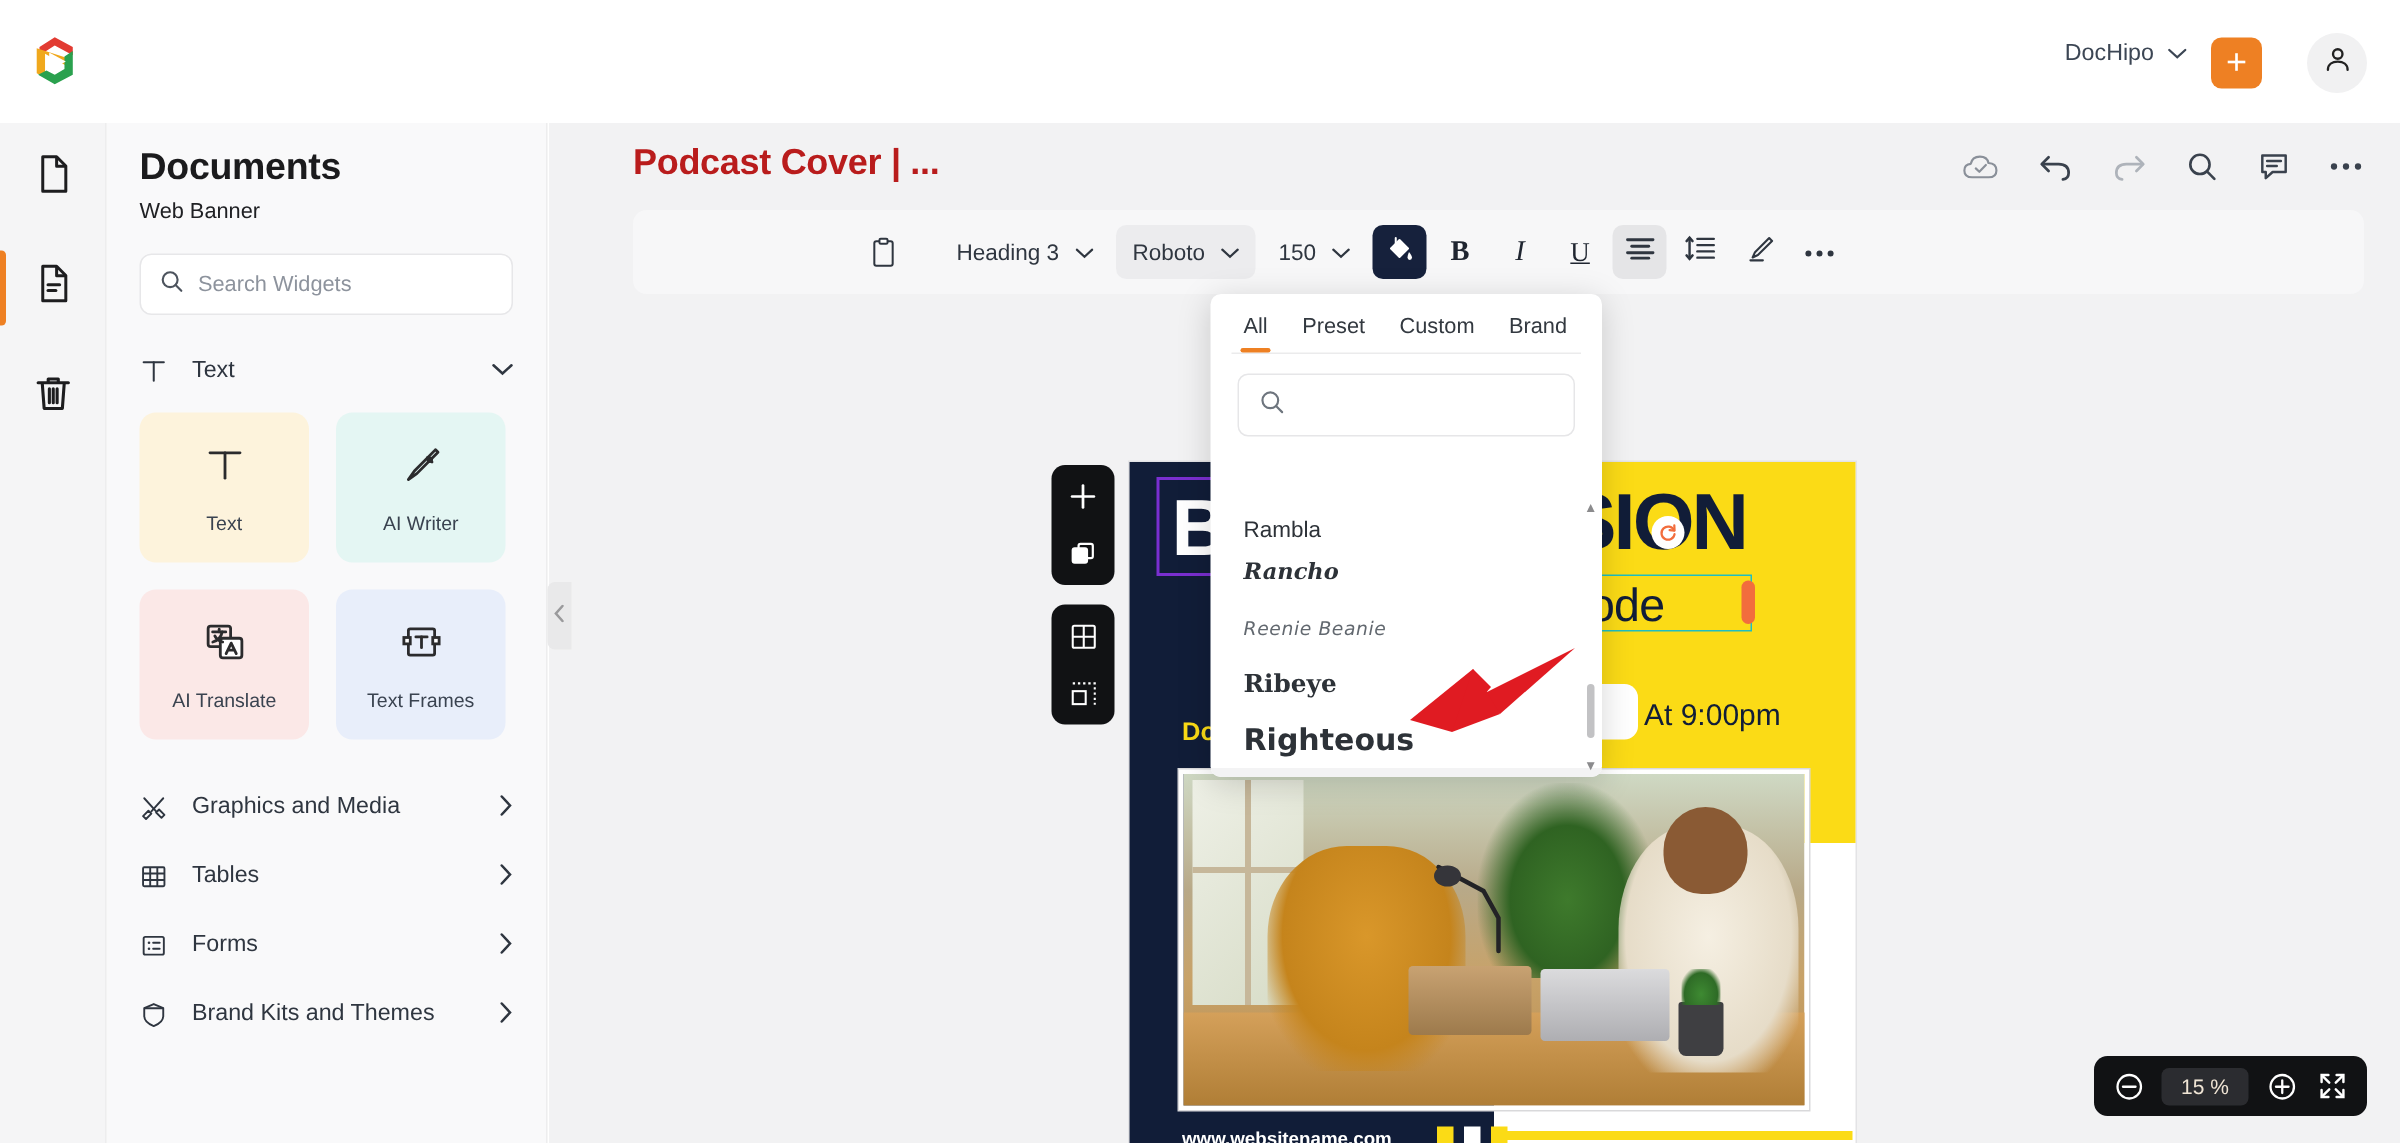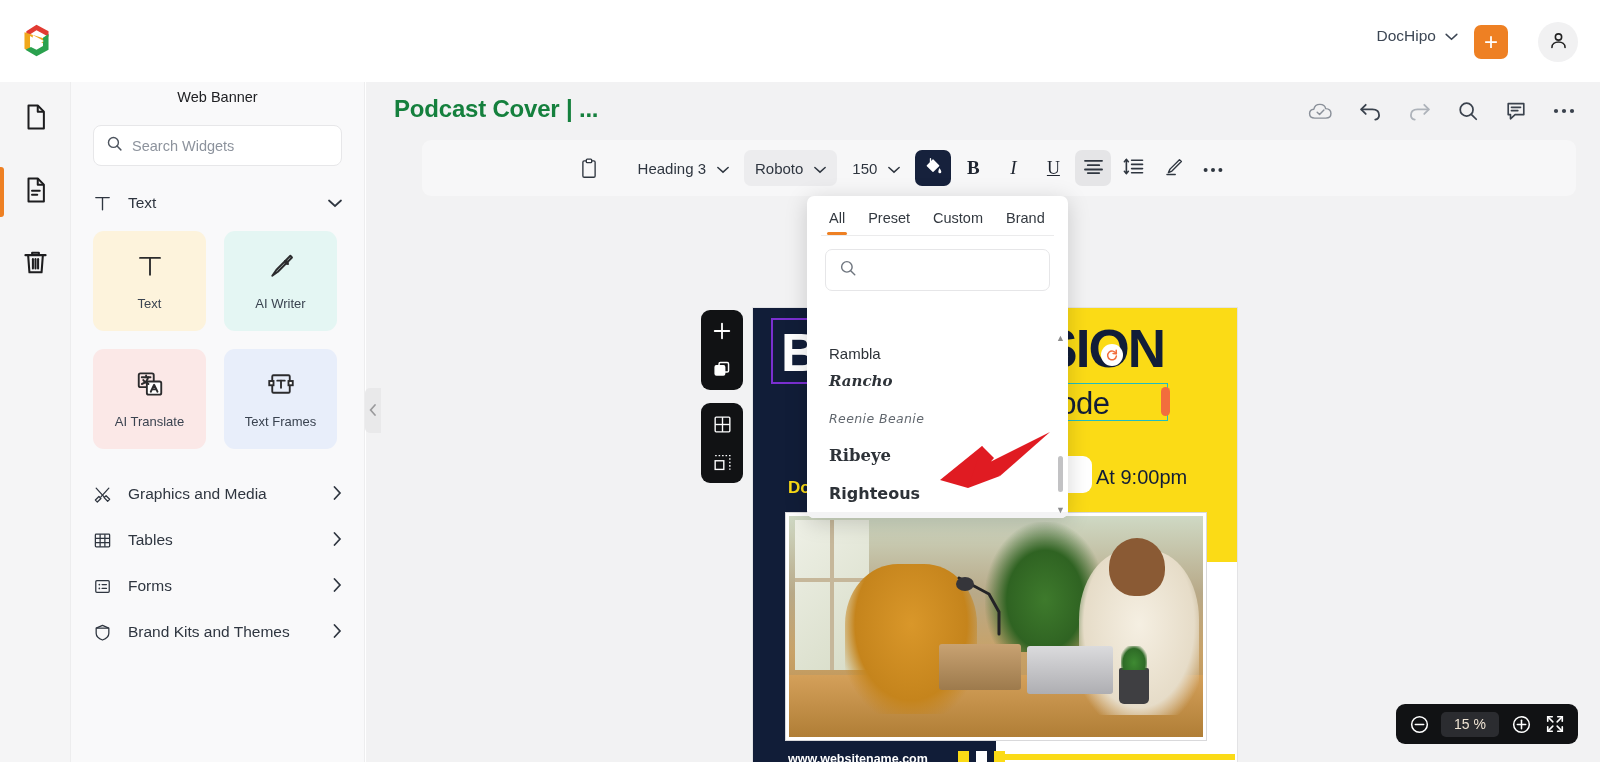--- a/index.html
+++ b/index.html
@@ -65,21 +65,21 @@
     width: 4px; height: 50px; background: #ee8023; border-radius: 0 3px 3px 0;
   }
 
   
   .sidebar {
     position: absolute; left: 71px; top: 82px; width: 294px; height: 680px;
     background: #f9f9fa; border-right: 1px solid #ededee; z-index: 25;
     padding: 0 22px;
   }
   .sb-title { font-size: 25px; font-weight: 700; color: #1b1b1d; margin-top: 15px; letter-spacing: -.2px;}
-  .sb-sub { font-size: 14.5px; color: #202124; margin-top: 7px; font-weight: 400; text-align: center;}
+  .sb-sub { font-size: 14.5px; color: #202124; margin-top: 7px; font-weight: 400;}
   .widget-search {
     margin-top: 20px; height: 41px; background: #fff; border: 1px solid #e7e7e9;
     border-radius: 8px; display: flex; align-items: center; padding: 0 12px; gap: 9px;
   }
   .widget-search input {
     border: none; outline: none; flex: 1; font-size: 14.5px; color: #5c6370;
     font-family: "Liberation Sans", sans-serif; background: transparent;
   }
   .widget-search input::placeholder { color: #8d939d; }
 
@@ -113,22 +113,22 @@
     display: flex; align-items: center; justify-content: center; cursor: pointer;
     color: #9a9a9c; font-size: 11px;
   }
 
   
   .editor {
     position: absolute; left: 366px; top: 82px; right: 0; bottom: 0;
     background: #f2f2f3;
   }
   .doc-title {
-    position: absolute; left: 28px; top: 13px; font-size: 24px;
-    font-weight: 700; color: #15803d; letter-spacing: -.2px;
+    position: absolute; left: 56px; top: 13px; font-size: 24px;
+    font-weight: 700; color: #b91c1c; letter-spacing: -.2px;
   }
   .top-actions {
     position: absolute; right: 25px; top: 18px; display: flex; align-items: center; gap: 26px;
   }
   .ta-btn { cursor: pointer; display: flex; align-items: center; justify-content: center; }
 
   
   .fmt-bar {
     position: absolute; left: 56px; top: 58px; right: 24px; height: 56px;
     background: #f7f7f8; border-radius: 9px;
@@ -277,21 +277,21 @@
   }
   .dd-item {
     height: 37.5px; display: flex; align-items: center; padding: 0 22px;
     font-size: 16px; color: #2d3238; cursor: pointer; justify-content: space-between;
   }
   .dd-item.selected { background: #f3f3f4; }
   .f-rambla { font-family: "Liberation Sans", sans-serif; font-size: 15px; }
   .f-rancho { font-family: "DejaVu Serif", serif; font-size: 15px; font-style: italic; font-weight: 600; }
   .f-reenie { font-family: "DejaVu Sans", sans-serif; font-size: 12.5px; font-style: italic; letter-spacing: .4px; color:#62686f;}
   .f-ribeye { font-family: "DejaVu Serif", serif; font-size: 16.5px; font-weight: 700; }
-  .f-righteous { font-family: "DejaVu Sans", sans-serif; font-size: 16px; font-weight: 700; }
+  .f-righteous { font-family: "DejaVu Sans", sans-serif; font-size: 20px; font-weight: 700; }
   .dd-scrollbar {
     position: absolute; right: 5px; top: 146px; width: 5px; height: 172px;
     background: transparent;
   }
   .dd-thumb { position: absolute; right: 0; top: 114px; width: 5px; height: 36px;
     background: #c2c2c4; border-radius: 3px; }
   .dd-arrow-up { position:absolute; right: 3px; top: 137px; font-size: 9px; color: #8b8b8d;}
   .dd-arrow-dn { position:absolute; right: 3px; bottom: 3px; font-size: 9px; color: #8b8b8d;}
 
   
@@ -373,20 +373,21 @@
         <path d="M6.3 6.3l1 13.3h9.4l1-13.3" stroke-linejoin="round"></path>
         <line x1="10" y1="9.4" x2="10" y2="16.6" stroke-linecap="round"></line>
         <line x1="12" y1="9.4" x2="12" y2="16.6" stroke-linecap="round"></line>
         <line x1="14" y1="9.4" x2="14" y2="16.6" stroke-linecap="round"></line>
       </svg>
     </span>
   </div>
 </div>
 
 <div class="sidebar">
+  <div class="sb-title">Documents</div>
   <div class="sb-sub">Web Banner</div>
 
   <div class="widget-search">
     <span>
       <svg width="17" height="17" viewBox="0 0 24 24" fill="none" stroke="#4d545e" stroke-width="2">
         <circle cx="10.5" cy="10.5" r="7"></circle>
           <line x1="15.6" y1="15.6" x2="21" y2="21" stroke-linecap="round"></line>
       </svg>
     </span>
     <input readonly="" placeholder="Search Widgets" style="">

